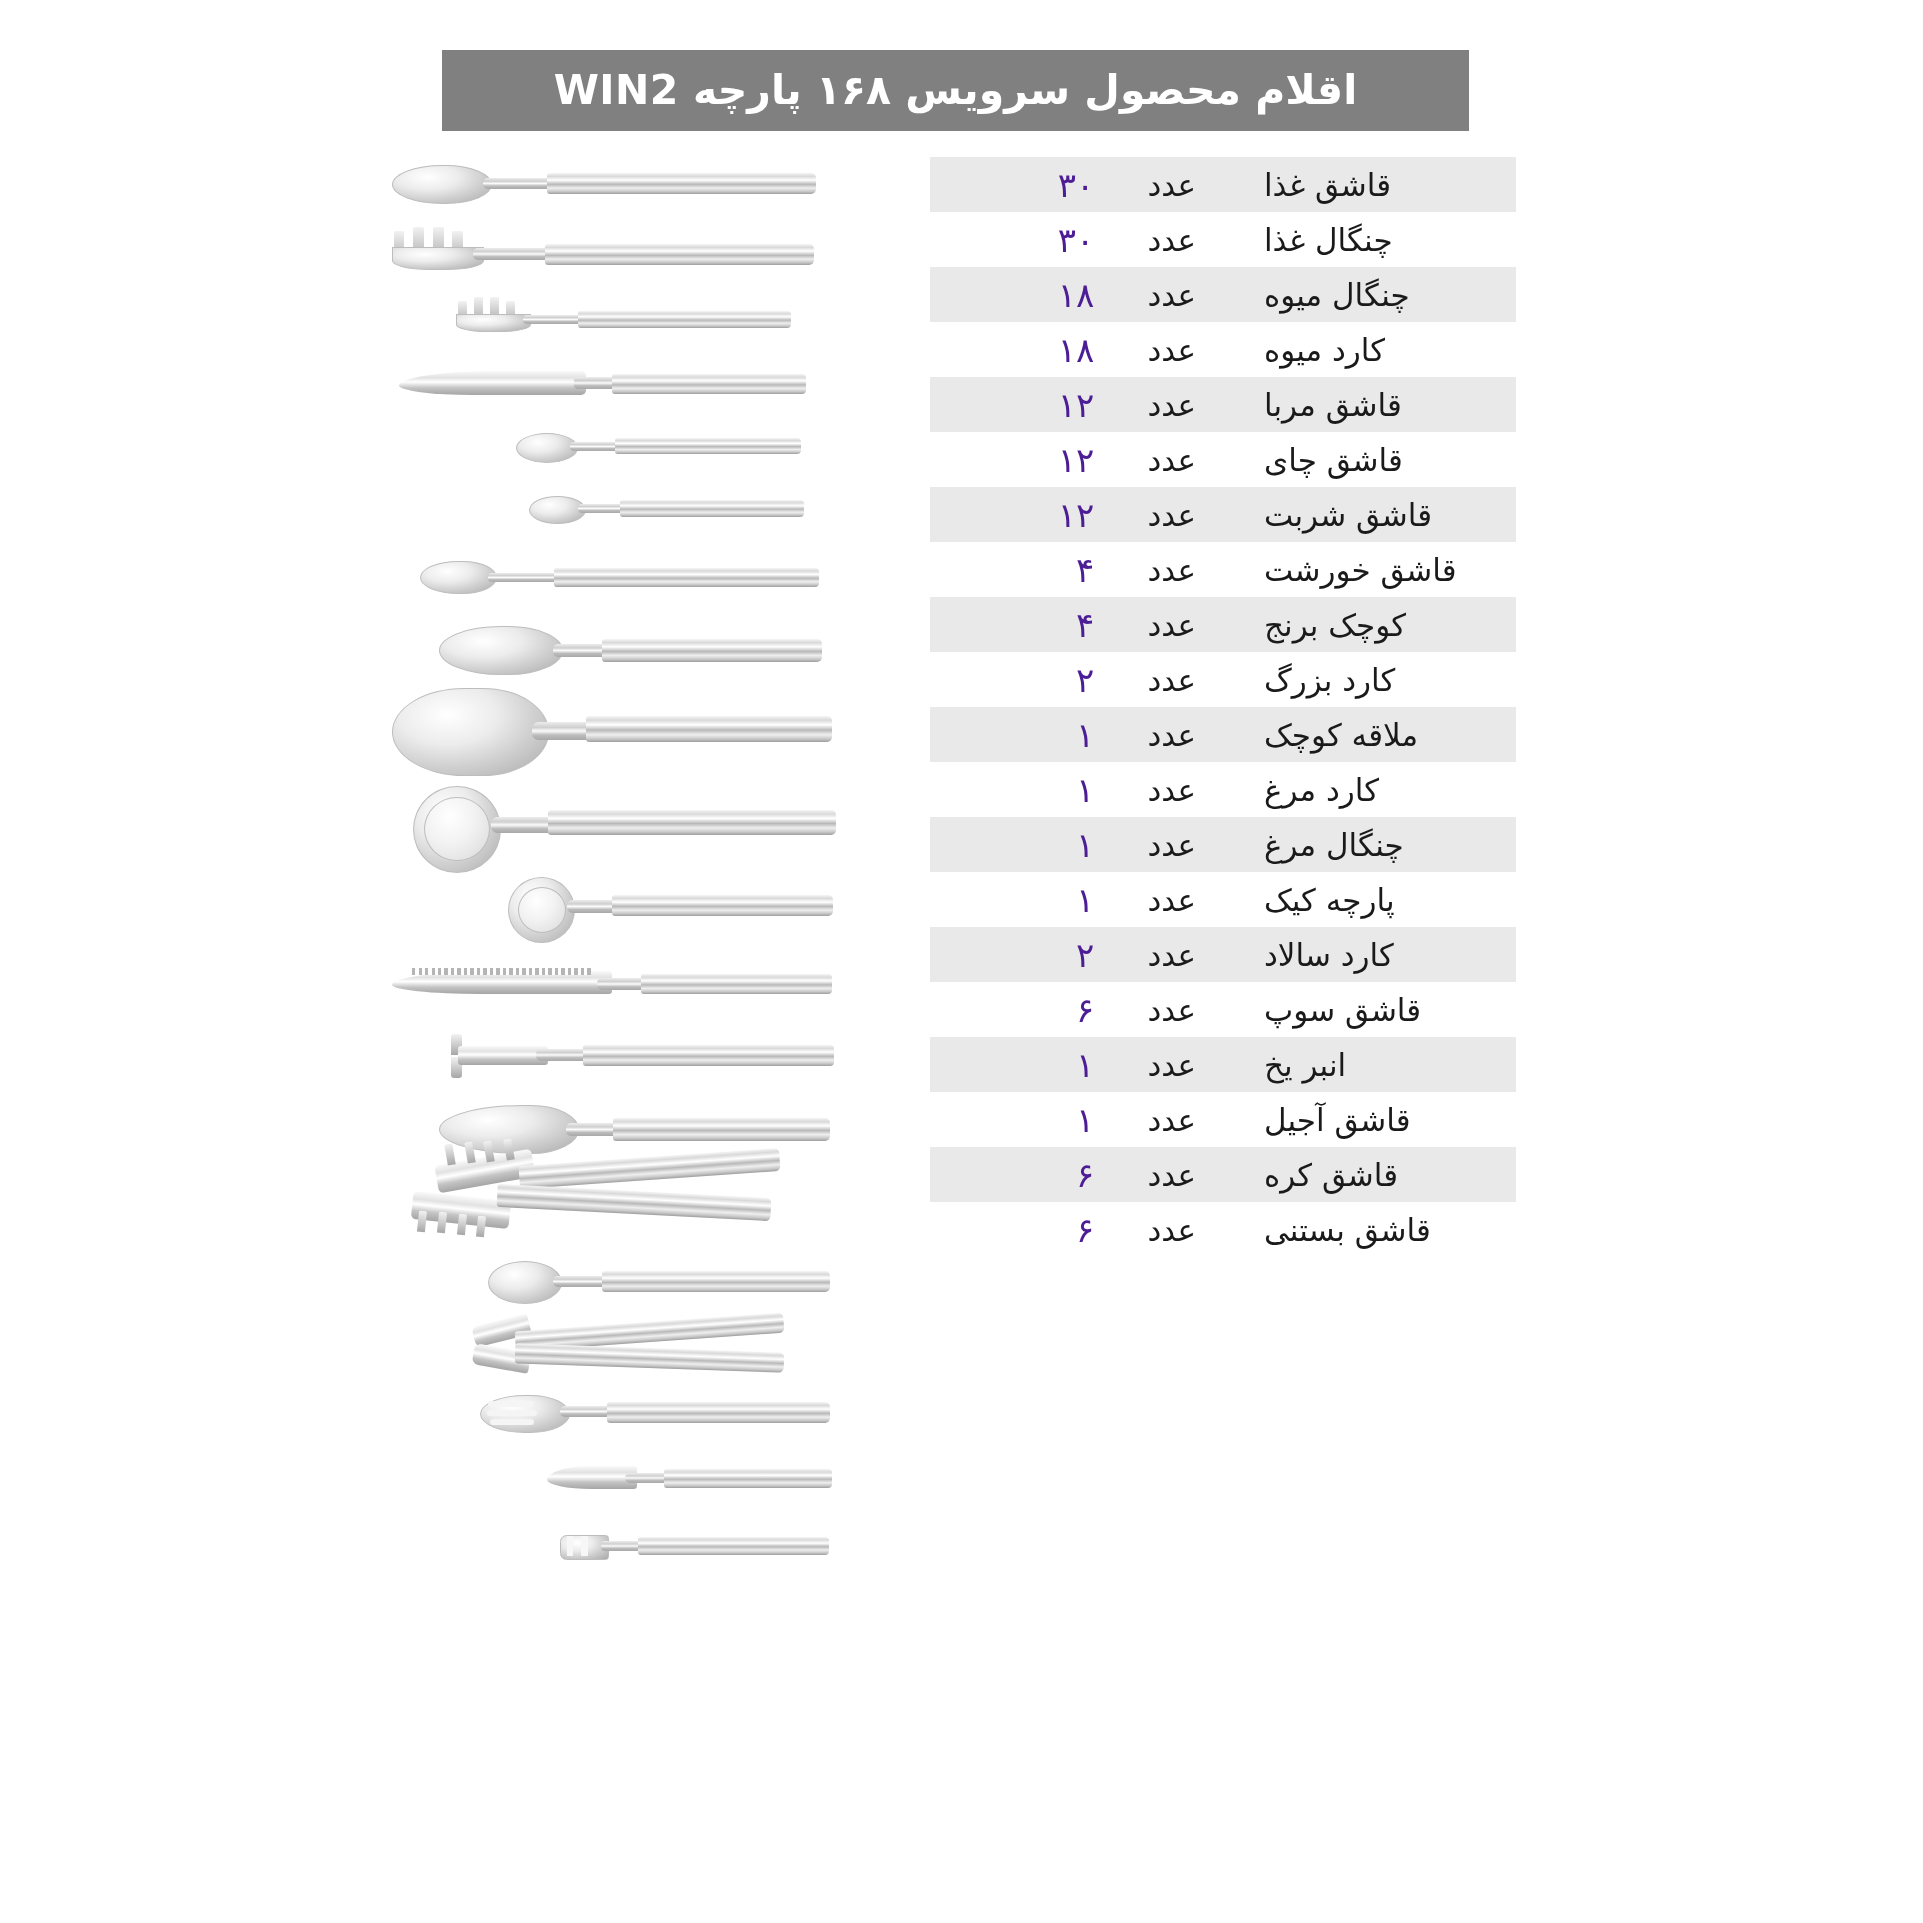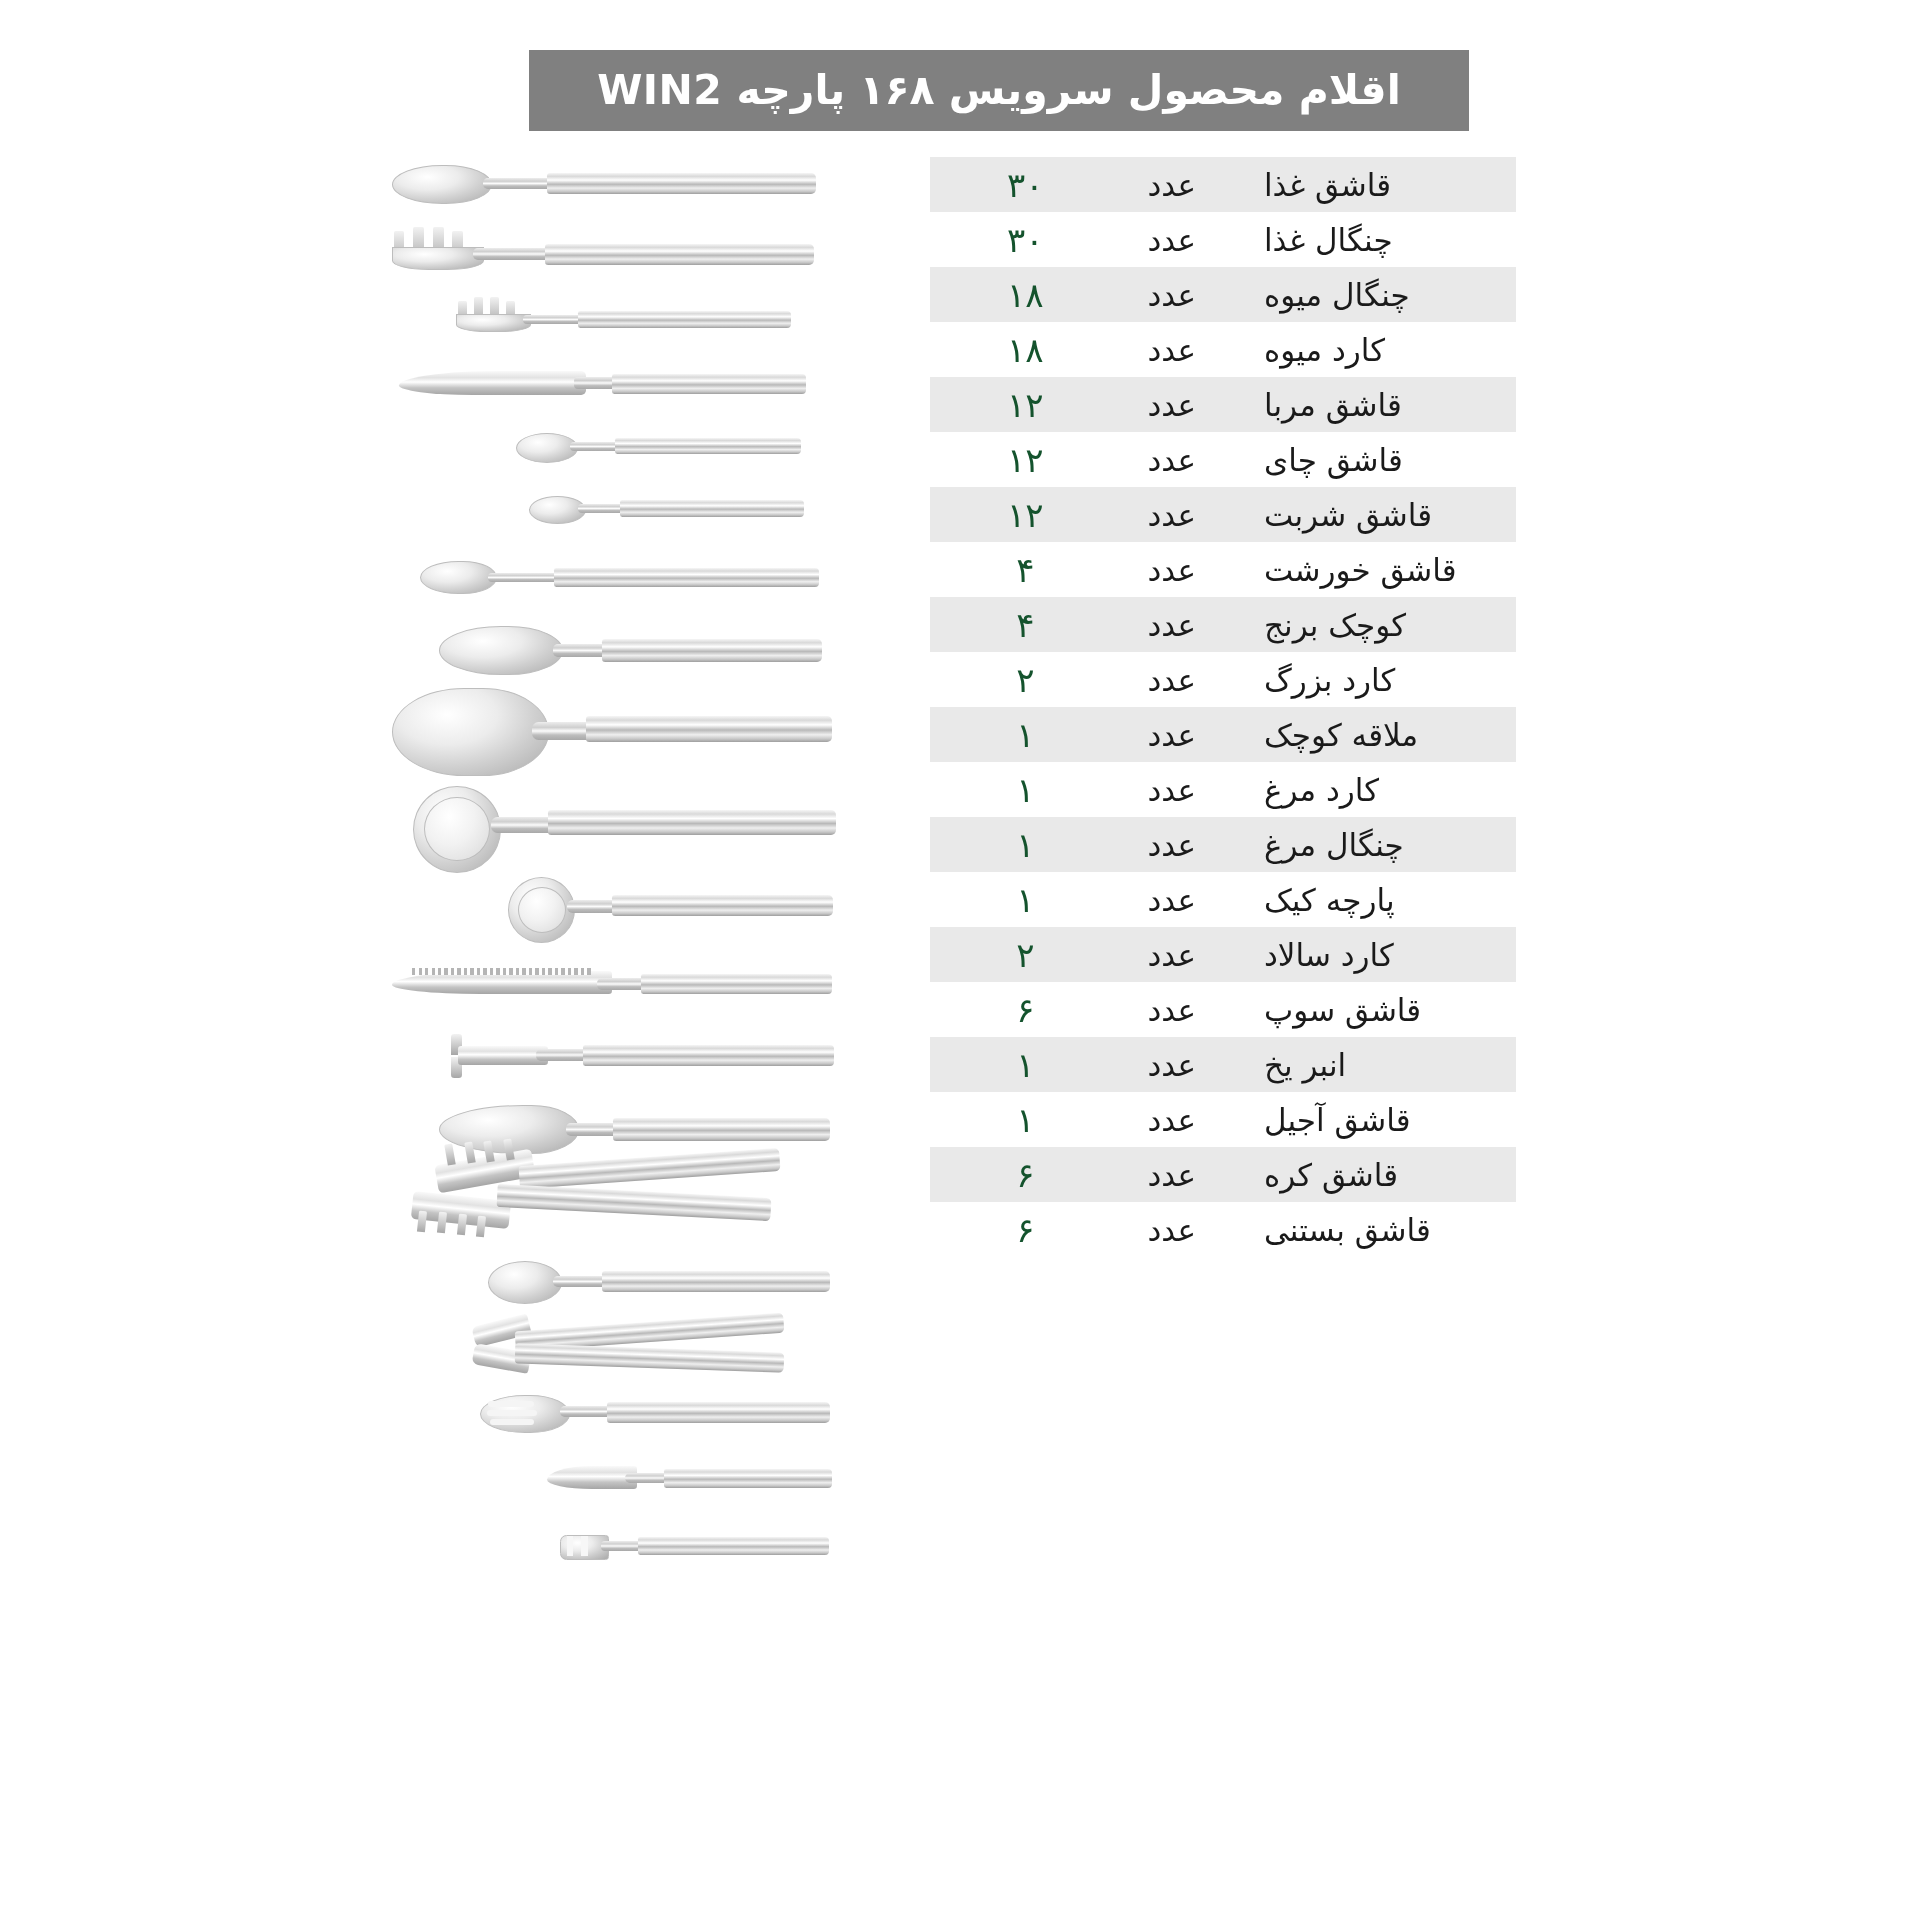--- a/index.html
+++ b/index.html
@@ -19,21 +19,21 @@
     width: 1923px;
     height: 1923px;
     background: #ffffff;
   }
 
   
   .header-bar {
     position: absolute;
     top: 50px;
     right: 454px;
-    width: 940px;
+    width: 1027px;
     height: 81px;
     background: #808080;
     display: flex;
     align-items: center;
     justify-content: center;
     box-sizing: border-box;
     padding: 0 19.5px;
   }
   .header-bar .title {
     color: #ffffff;
@@ -73,23 +73,23 @@
   }
   .cell-unit {
     flex: 0 0 155px;
     text-align: center;
     font-size: 31px;
     color: #1a1a1a;
     direction: rtl;
   }
   .cell-qty {
     flex: 0 0 138px;
-    text-align: center;
+    text-align: right;
     font-size: 34px;
-    color: #14532d;
+    color: #4c1d95;
     direction: rtl;
     font-weight: 400;
   }
 
   
   .art-col {
     position: absolute;
     top: 157px;
     right: 1010px;
     width: 521px;

